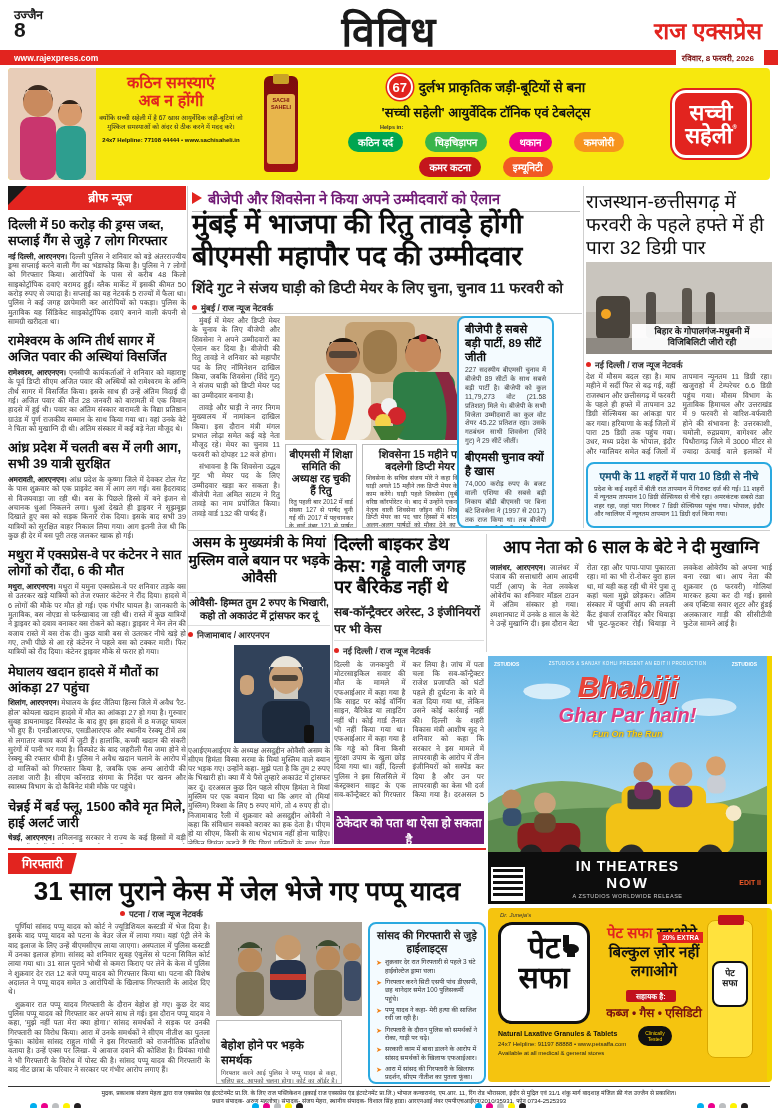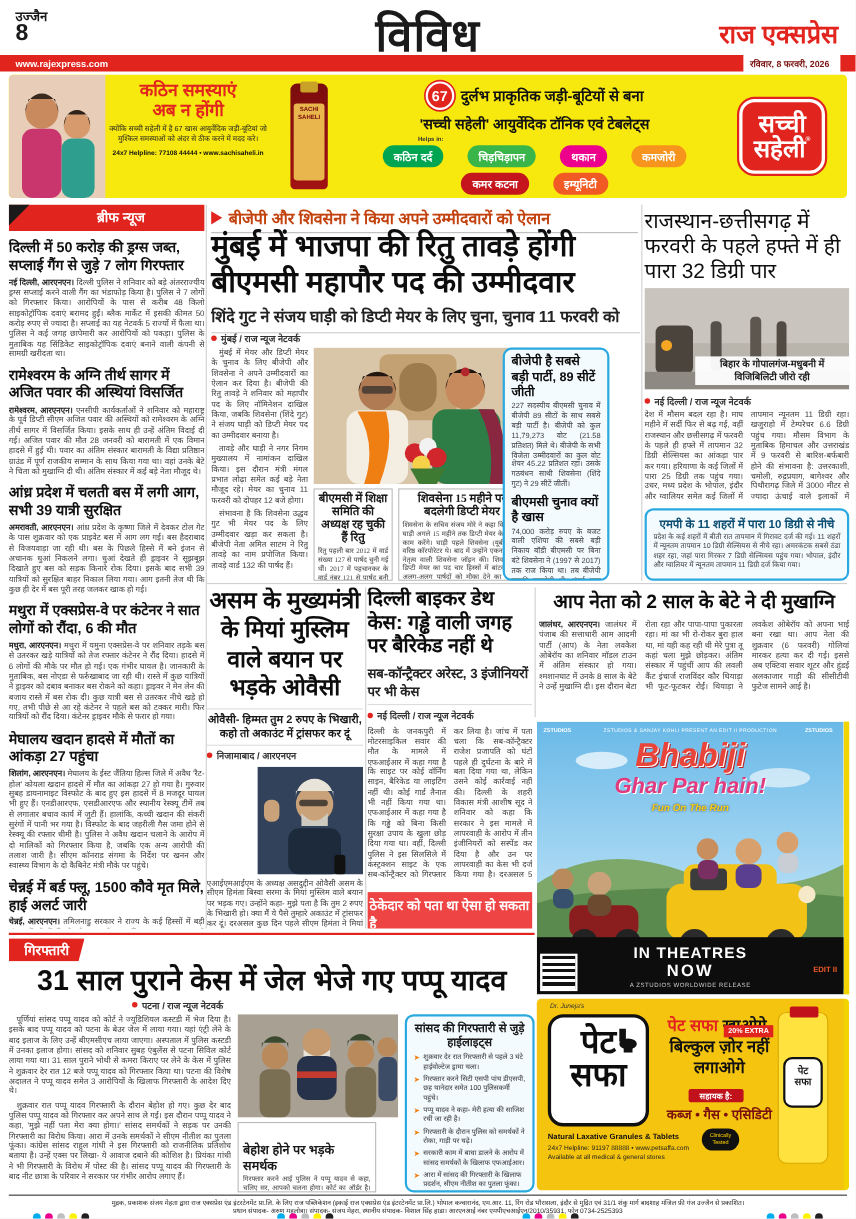--- a/index.html
+++ b/index.html
@@ -57,28 +57,28 @@
   .brief-head{position:relative;background:#e2241f;color:#fff;font-size:12.5px;font-weight:800;
               text-align:center;padding:3px 0 4px 26px;}
   .brief-head::before{content:"";position:absolute;left:0;top:0;border-top:19px solid #1a1a1a;border-right:19px solid transparent;}
   .bn-item{margin-top:7px;}
   .bn-head{margin:0 0 3px 0;font-size:13px;line-height:1.22;font-weight:800;color:#111;}
   .bn-body{margin:0;}
 
   
   .kicker{left:192px;top:188px;width:388px;display:flex;align-items:center;gap:6px;border-bottom:1px solid #bbb;padding-bottom:3px;}
   .kicker .arr{width:0;height:0;border-left:10px solid #e2241f;border-top:6px solid transparent;border-bottom:6px solid transparent;}
-  .kicker .txt{font-size:14.5px;font-weight:800;color:#c2410c;}
+  .kicker .txt{font-size:14.5px;font-weight:800;color:#701a75;}
   .main-head{left:192px;top:209px;width:390px;font-size:27px;font-weight:800;line-height:1.17;color:#0d0d0d;}
-  .main-sub{left:192px;top:277px;width:390px;font-size:14.5px;font-weight:600;color:#222;border-bottom:1px solid #ccc;padding-bottom:5px;}
+  .main-sub{left:192px;top:277px;width:390px;font-size:14.5px;font-weight:600;color:#222;border-bottom:1px solid #ccc;padding-bottom:16px;}
   .main-byline{left:192px;top:302px;}
   .ms-body{left:192px;top:316px;width:88px;height:212px;overflow:hidden;}
   .ms-body p{margin:0 0 3px 0;text-indent:7px;}
   .ms-photo{left:285px;top:316px;width:193px;height:124px;}
-  .ms-boxes{left:285px;top:444px;width:193px;height:84px;display:flex;gap:5px;font-family:Liberation Serif, serif;}
+  .ms-boxes{left:285px;top:444px;width:193px;height:84px;display:flex;gap:5px;}
   .msb{border:1px solid #bbb;padding:3px;overflow:hidden;}
   .msb .t{font-size:10.5px;font-weight:800;text-align:center;line-height:1.15;margin-bottom:2px;}
   .msb1{width:72px;flex:0 0 auto;}
   .msb2{flex:1;}
   .msb .b{font-size:6.3px;line-height:1.25;color:#3d3d3d;text-align:justify;}
   .bluebox{border:2px solid #2aa9e0;border-radius:8px;background:#f4fbff;padding:5px 6px;overflow:hidden;}
   .ms-side{left:457px;top:316px;width:97px;height:212px;}
   .ms-side .t{font-size:11.5px;font-weight:800;line-height:1.2;color:#0d0d0d;margin-bottom:2px;}
   .ms-side .b{font-size:6.8px;line-height:1.3;color:#3d3d3d;text-align:justify;margin-bottom:5px;}
 
@@ -88,29 +88,29 @@
   .wx-cap{position:absolute;right:0;bottom:4px;background:rgba(255,255,255,.95);font-size:8.8px;font-weight:800;
           padding:2px 5px;text-align:center;line-height:1.25;max-width:140px;}
   .wx-byline{left:586px;top:359px;}
   .wx-body{left:586px;top:372px;width:186px;height:88px;column-count:2;column-gap:7px;overflow:hidden;}
   .wx-box{left:586px;top:462px;width:186px;height:66px;}
   .wx-box .t{font-size:10.5px;font-weight:800;text-align:center;color:#0d4e73;margin-bottom:2px;}
   .wx-box .b{font-size:6.5px;line-height:1.3;color:#3d3d3d;text-align:justify;}
 
   
   .as-col{left:188px;top:534px;width:142px;height:310px;overflow:hidden;}
-  .as-head{font-size:21px;font-weight:800;line-height:1.25;text-align:center;color:#0d0d0d;}
+  .as-head{font-size:14px;font-weight:800;line-height:1.25;text-align:center;color:#0d0d0d;}
   .as-quote{font-size:10px;font-weight:800;text-align:center;line-height:1.3;margin:5px 0 3px 0;color:#1a1a1a;
             border-top:1px solid #ddd;border-bottom:1px solid #ddd;padding:3px 0;}
   .as-photo{float:right;width:96px;height:98px;margin:2px 0 3px 4px;}
   .bk-col{left:334px;top:534px;width:150px;height:310px;overflow:hidden;}
   .bk-head{font-size:18px;font-weight:800;line-height:1.2;color:#0d0d0d;}
   .bk-sub{font-size:12px;font-weight:700;color:#222;margin:4px 0 4px 0;border-bottom:1px solid #ddd;padding-bottom:3px;}
   .bk-body{column-count:2;column-gap:7px;height:146px;overflow:hidden;margin-top:4px;}
-  .bk-box{background:#ef4444;color:#fff;font-size:12px;font-weight:800;text-align:left;padding:3px 2px;margin-top:5px;}
+  .bk-box{background:#701a75;color:#fff;font-size:12px;font-weight:800;text-align:center;padding:3px 2px;margin-top:5px;}
   .aap-col{left:490px;top:534px;width:282px;height:118px;overflow:hidden;}
   .aap-head{font-size:17.5px;font-weight:800;text-align:center;color:#0d0d0d;margin-bottom:5px;}
   .aap-body{column-count:3;column-gap:8px;}
 
   
   .movie{left:488px;top:656px;width:284px;height:248px;overflow:hidden;border-right:5px solid #f2d400;}
   .movie .poster{position:absolute;inset:0;}
   .movie .presents{position:absolute;top:5px;left:0;right:0;text-align:center;font-size:4.5px;color:#fff;letter-spacing:.4px;}
   .movie .zl{position:absolute;top:5px;left:6px;font-size:5px;color:#fff;font-weight:bold;}
   .movie .zr{position:absolute;top:5px;right:10px;font-size:5px;color:#fff;font-weight:bold;}
@@ -375,21 +375,21 @@
     <div class="byline">
       <span class="dot"></span>
       <span>नई दिल्ली / राज न्यूज नेटवर्क</span>
     </div>
     <div class="bk-body small j">दिल्ली के जनकपुरी में मोटरसाइकिल सवार की मौत के मामले में एफआईआर में कहा गया है कि साइट पर कोई वॉर्निंग साइन, बैरिकेड या लाइटिंग नहीं थी। कोई गार्ड तैनात भी नहीं किया गया था। एफआईआर में कहा गया है कि गड्ढे को बिना किसी सुरक्षा उपाय के खुला छोड़ दिया गया था। वहीं, दिल्ली पुलिस ने इस सिलसिले में कंस्ट्रक्शन साइट के एक सब-कॉन्ट्रैक्टर को गिरफ्तार कर लिया है। जांच में पता चला कि सब-कॉन्ट्रैक्टर राजेश प्रजापति को घंटों पहले ही दुर्घटना के बारे में बता दिया गया था, लेकिन उसने कोई कार्रवाई नहीं की। दिल्ली के शहरी विकास मंत्री आशीष सूद ने शनिवार को कहा कि सरकार ने इस मामले में लापरवाही के आरोप में तीन इंजीनियरों को सस्पेंड कर दिया है और उन पर लापरवाही का केस भी दर्ज किया गया है। दरअसल 5 फरवरी की देर रात कमल भगवती (25) की दिल्ली जल बोर्ड की कंस्ट्रक्शन साइट पर खोदे गड्ढे में गिरने से मौत हो गई थी। 6 फरवरी की सुबह 8 बजे पीसीआर कॉल मिलने पर पुलिस मौके पर पहुंची, जिसके बाद हादसे का पता चला।</div>
     <div class="bk-box">ठेकेदार को पता था ऐसा हो सकता है</div>
 
   </div>
 
   <div class="abs aap-col">
-    <div class="aap-head">आप नेता को 2 साल के बेटे ने दी मुखाग्नि</div>
+    <div class="aap-head">आप नेता को 6 साल के बेटे ने दी मुखाग्नि</div>
     <div class="aap-body small j"><b class="dl">जालंधर, आरएनएन।</b> <span>जालंधर में पंजाब की सत्ताधारी आम आदमी पार्टी (आप) के नेता लवकेश ओबेरॉय का शनिवार मॉडल टाउन में अंतिम संस्कार हो गया। श्मशानघाट में उनके 8 साल के बेटे ने उन्हें मुखाग्नि दी। इस दौरान बेटा रोता रहा और पापा-पापा पुकारता रहा। मां का भी रो-रोकर बुरा हाल था, मां यही कह रही थी मेरे पुत्रा तू कहां चला मुझे छोड़कर। अंतिम संस्कार में पहुंचीं आप की लवली कैंट इंचार्ज राजविंदर कौर थियाड़ा भी फूट-फूटकर रोईं। थियाड़ा ने लवकेश ओबेरॉय को अपना भाई बना रखा था। आप नेता की शुक्रवार (6 फरवरी) गोलियां मारकर हत्या कर दी गई। इससे अब एक्टिवा सवार शूटर और हुंडई अलकाजार गाड़ी की सीसीटीवी फुटेज सामने आई है।</span></div>
   </div>
 
   <div class="abs movie">
     <svg class="poster" viewBox="0 0 284 248" preserveAspectRatio="none">
       <defs>
         <linearGradient id="sky" x1="0" y1="0" x2="0" y2="1">
           <stop offset="0" stop-color="#69b9e8"></stop>
             <stop offset="1" stop-color="#d9f0fb"></stop>
         </linearGradient>

